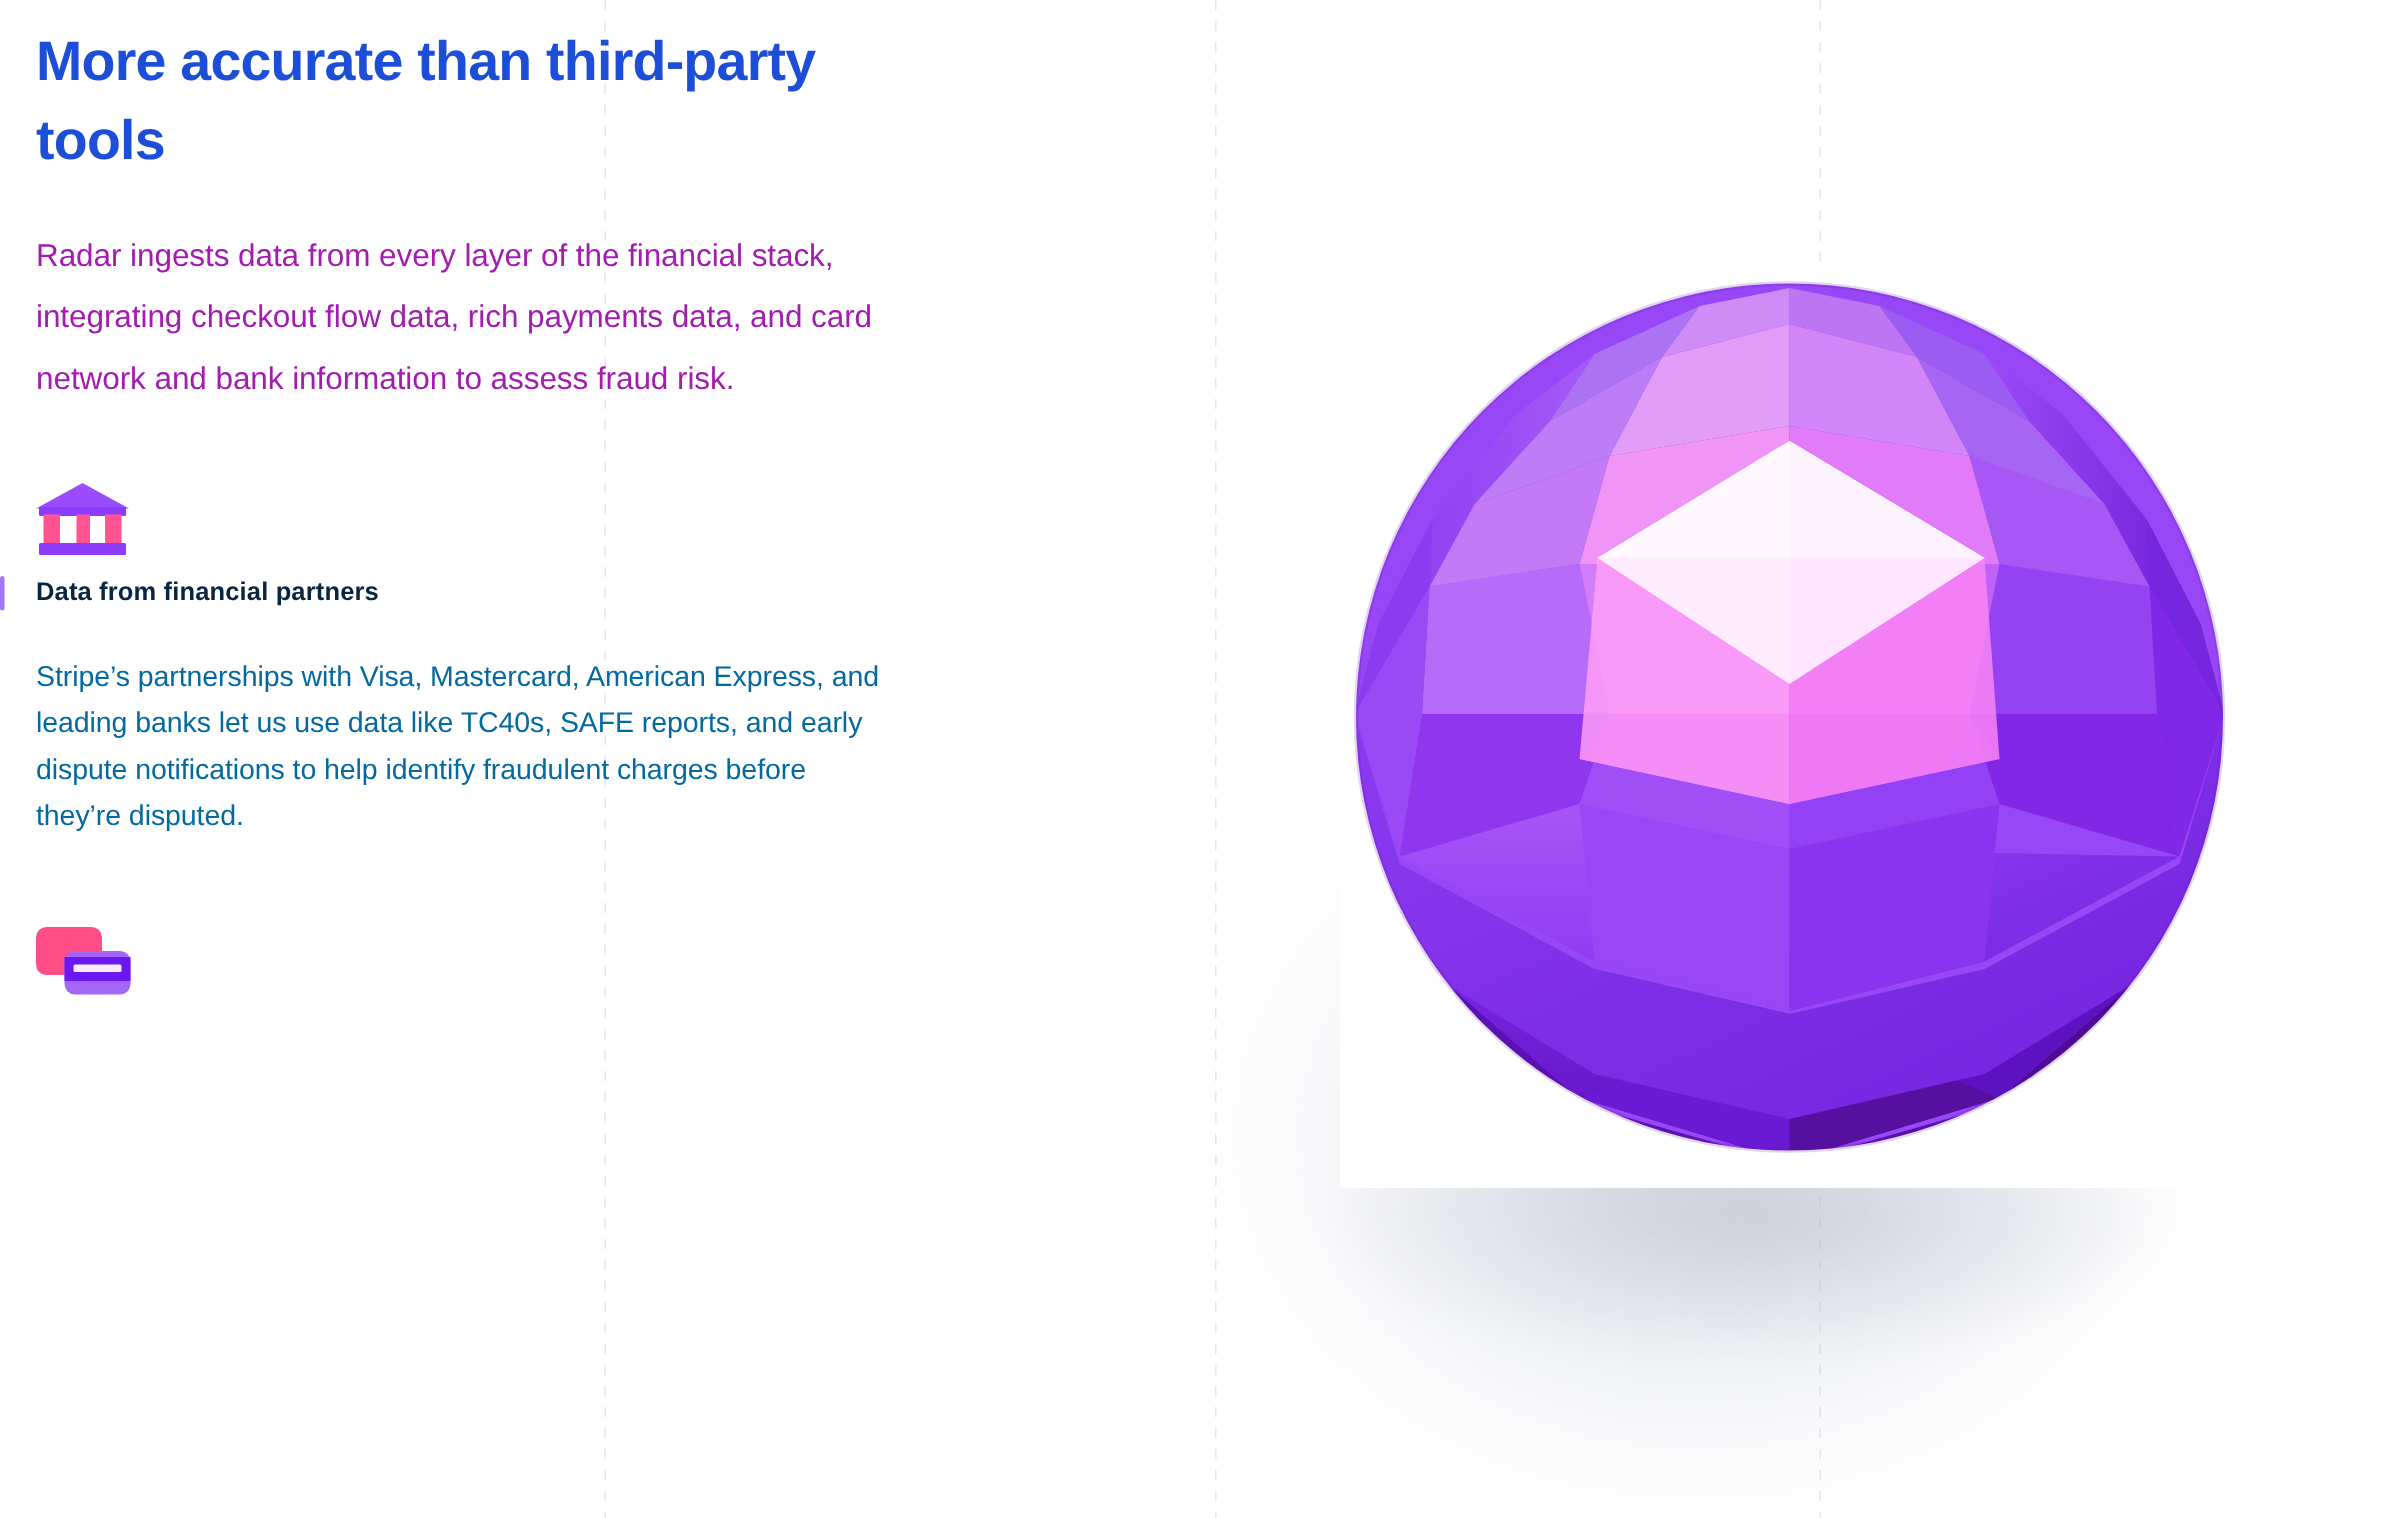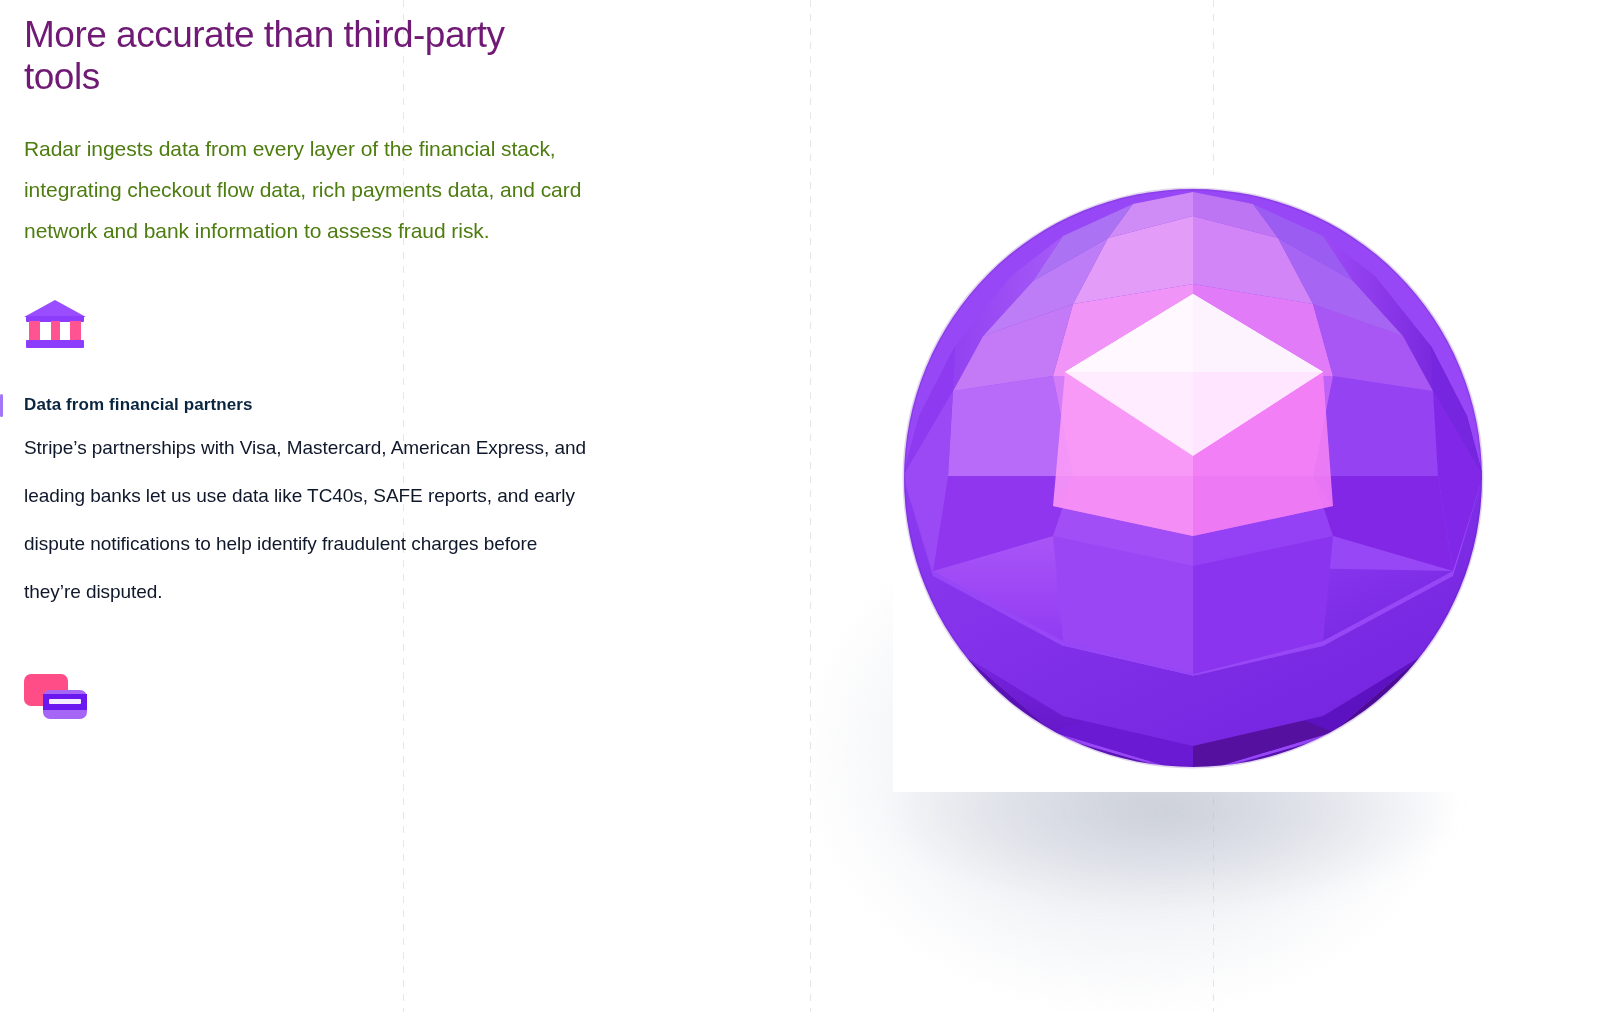--- a/index.html
+++ b/index.html
@@ -64,32 +64,32 @@
     position:absolute;
     left:0; top:0;
     width:660px;
     z-index:6;
     padding-left:24px;
     padding-top:14px;
   }
 
   .page-title {
     font-size:37px;
-    line-height:42px;
-    font-weight:400;
+    line-height:53px;
+    font-weight:700;
     letter-spacing:-0.5px;
-    color:#701a75;
+    color:#1d4ed8;
     max-width:560px;
   }
 
   .intro {
     margin-top:30px;
     font-size:21px;
     line-height:41px;
-    color:#4d7c0f;
+    color:#a21caf;
     max-width:615px;
     letter-spacing:-0.05px;
   }
 
   .feature { position:relative; }
   .feature.f1 { margin-top:49px; }
   .feature.f2 { margin-top:56px; }
 
   .feature-icon {
     position:relative;
@@ -154,42 +154,42 @@
   }
   .icon-card .stripe-light {
     position:absolute; left:25px; top:27px;
     width:32px; height:5px;
     background:#f4ecff;
     border-radius:1px;
   }
 
   .feature-heading {
     position:relative;
-    margin-top:40px;
+    margin-top:8px;
     font-size:17px;
     line-height:26px;
     font-weight:700;
     color:#0a2540;
     letter-spacing:0.1px;
   }
   .marker {
     position:absolute;
     left:-24px;
     top:2px;
     width:3px;
     height:23px;
     background:#a375f7;
     border-radius:2px;
   }
 
   .feature-body {
-    margin-top:6px;
+    margin-top:28px;
     font-size:19px;
-    line-height:48px;
-    color:#0f172a;
+    line-height:31px;
+    color:#0369a1;
     max-width:565px;
     letter-spacing:-0.05px;
   }
 
   
   .sphere-wrap {
     position:absolute;
     left:893px;
     top:176px;
     width:600px;

